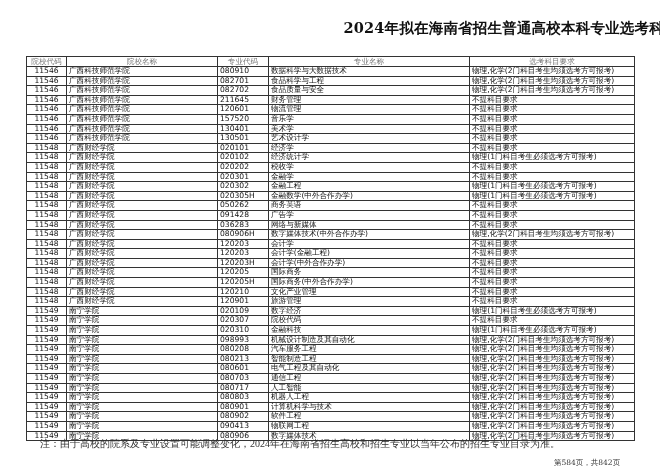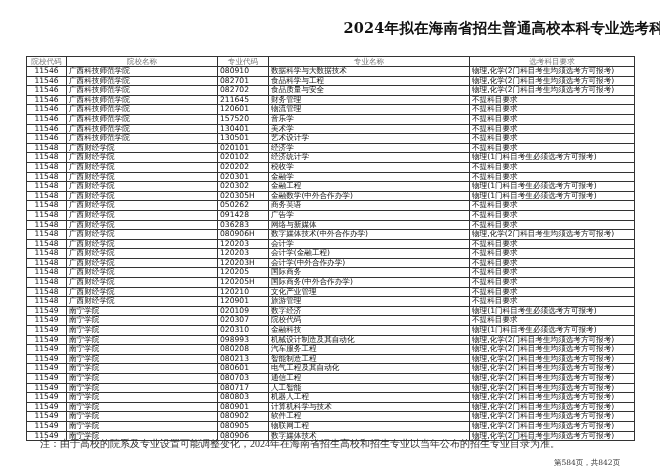--- a/index.html
+++ b/index.html
@@ -311,21 +311,21 @@
       <tr>
         <td class="c-code">11549</td>
         <td class="c-school">南宁学院</td>
         <td class="c-mcode">080902</td>
         <td class="c-mname">软件工程</td>
         <td class="c-req">物理,化学(2门科目考生均须选考方可报考)</td>
       </tr>
       <tr>
         <td class="c-code">11549</td>
         <td class="c-school">南宁学院</td>
-        <td class="c-mcode">080905</td>
+        <td class="c-mcode">090413</td>
         <td class="c-mname">物联网工程</td>
         <td class="c-req">物理,化学(2门科目考生均须选考方可报考)</td>
       </tr>
       <tr>
         <td class="c-code">11549</td>
         <td class="c-school">南宁学院</td>
         <td class="c-mcode">080906</td>
         <td class="c-mname">数字媒体技术</td>
         <td class="c-req">物理,化学(2门科目考生均须选考方可报考)</td>
       </tr>

